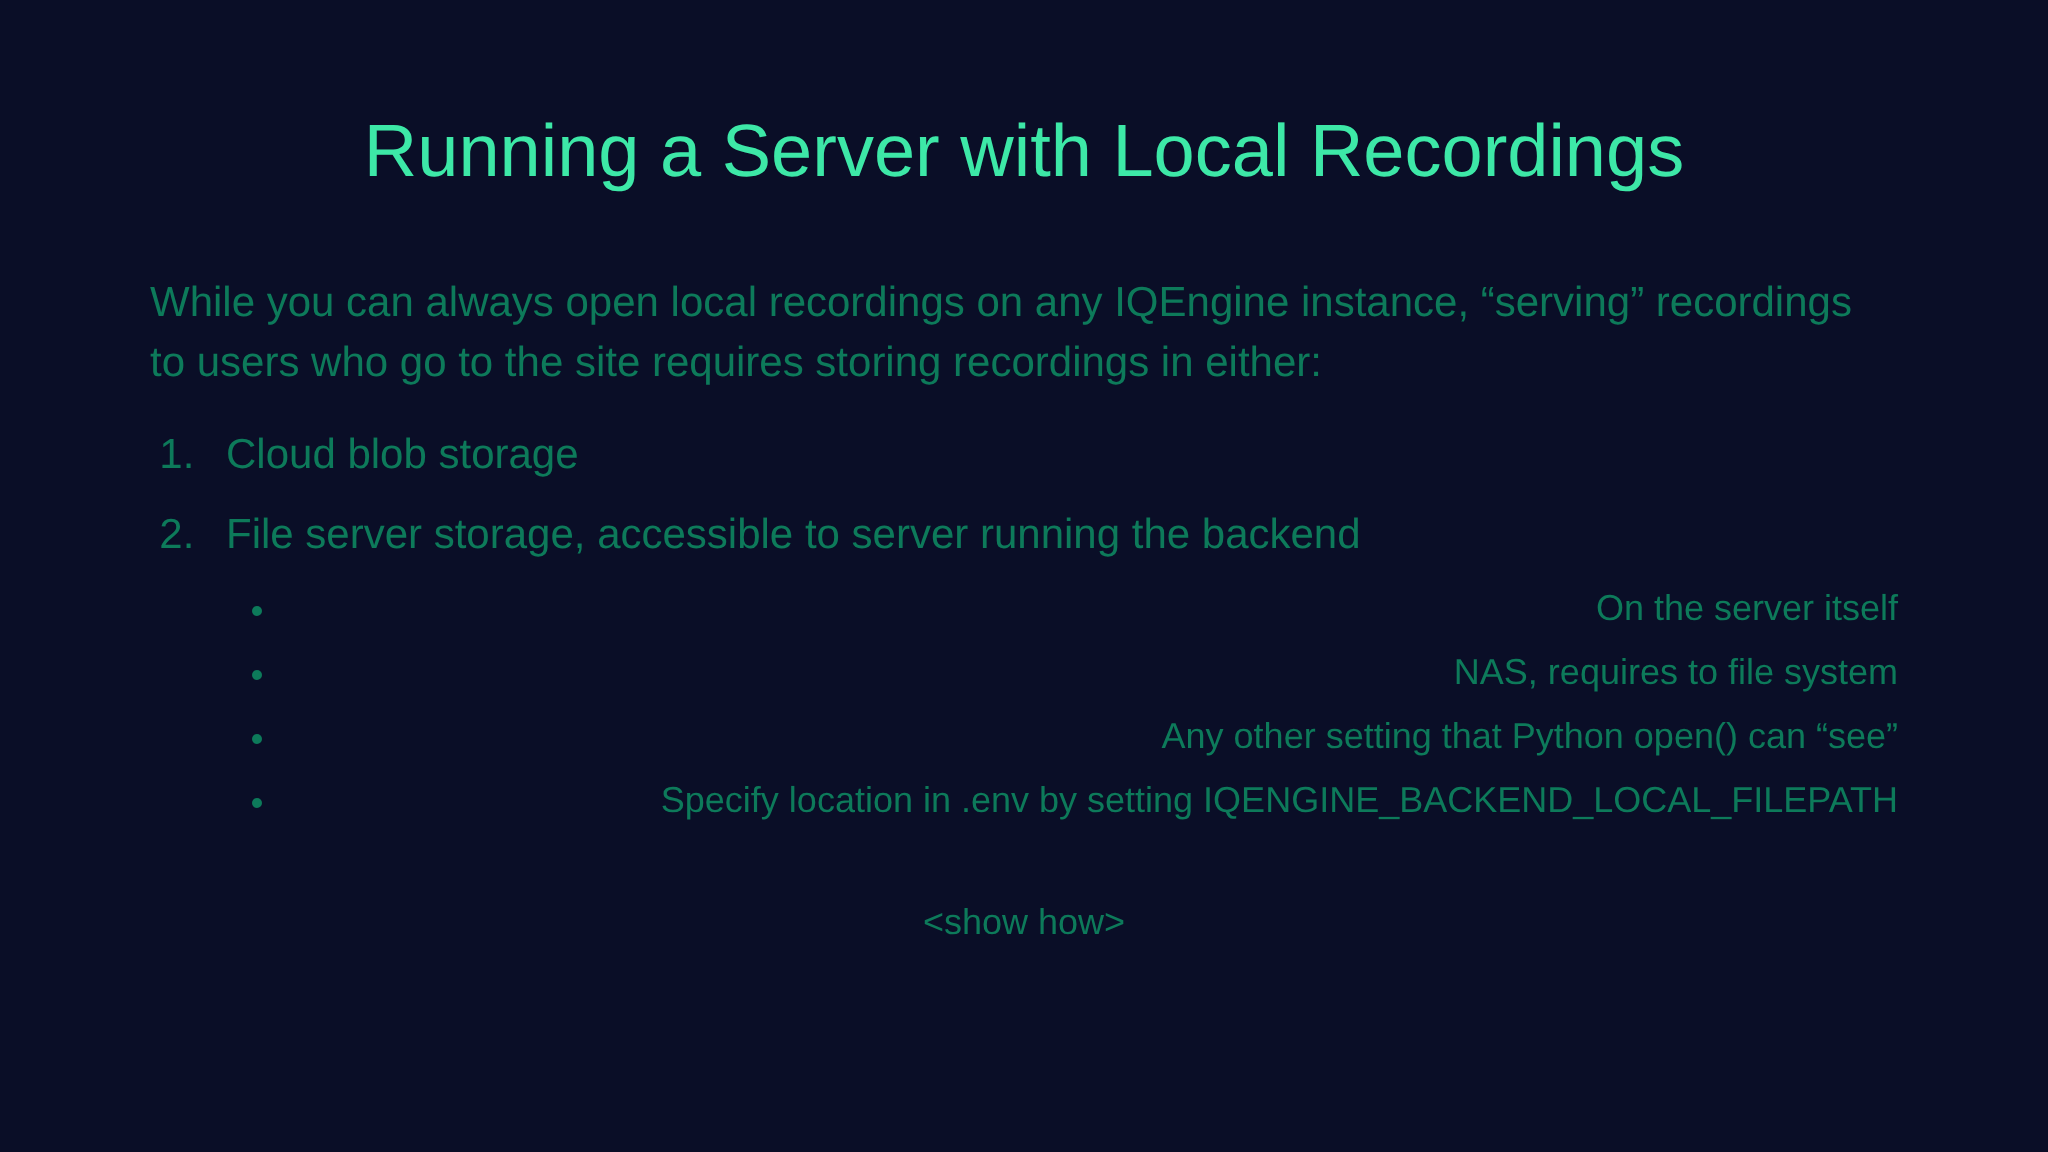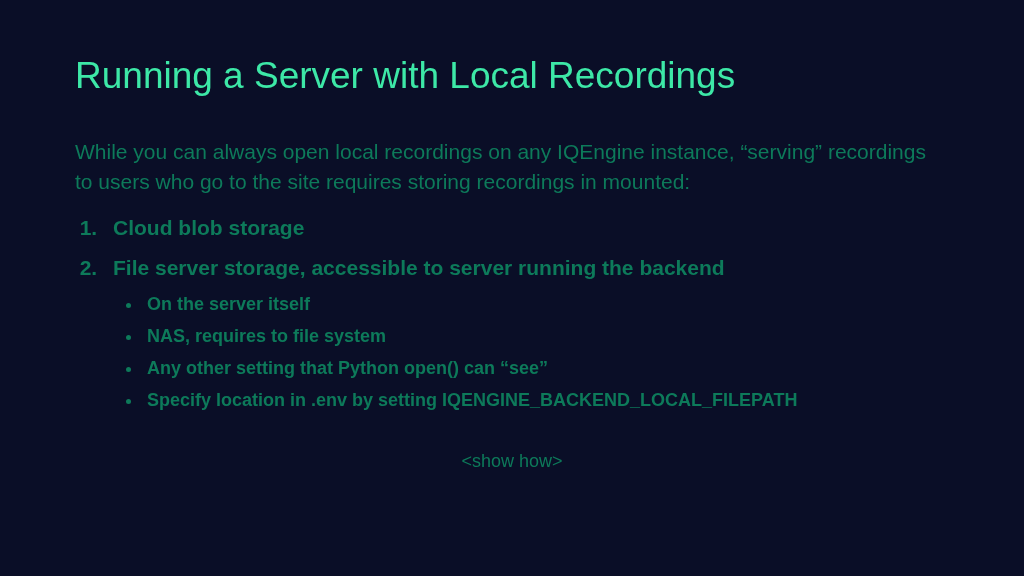--- a/index.html
+++ b/index.html
@@ -15,64 +15,65 @@
       overflow: hidden;
     }
     .slide {
       padding: 55px 75px 40px 75px;
     }
     .title {
       color: #3de8a7;
       font-size: 37px;
       font-weight: 400;
       margin-bottom: 40px;
+      text-align: center;
     }
     .intro {
       color: #0d7a5a;
       font-size: 21px;
       line-height: 1.45;
       margin-bottom: 14px;
     }
     .numbered-list {
       color: #0d7a5a;
       font-size: 21px;
       line-height: 1.55;
       list-style-position: outside;
       padding-left: 28px;
-      font-weight: bold;
     }
     .numbered-list > li {
       margin-bottom: 8px;
       padding-left: 10px;
     }
     .bullet-list {
       list-style-type: disc;
       color: #0d7a5a;
       font-size: 18px;
       line-height: 1.55;
       padding-left: 30px;
       margin-top: 6px;
+      text-align: right;
     }
     .bullet-list > li {
       margin-bottom: 4px;
       padding-left: 4px;
     }
     .show-how {
       color: #0d7a5a;
       font-size: 18px;
       text-align: center;
       margin-top: 36px;
     }
   </style>
 </head>
 <body>
 
 <div class="slide">
   <h1 class="title">Running a Server with Local Recordings</h1>
-  <p class="intro">While you can always open local recordings on any IQEngine instance, “serving” recordings to users who go to the site requires storing recordings in mounted:</p>
+  <p class="intro">While you can always open local recordings on any IQEngine instance, “serving” recordings to users who go to the site requires storing recordings in either:</p>
   <ol class="numbered-list">
     <li>
       <span>Cloud blob storage</span>
     </li>
     <li>
       <span>File server storage, accessible to server running the backend</span>
       <ul class="bullet-list">
         <li>On the server itself</li>
         <li>NAS, requires to file system</li>
         <li>Any other setting that Python open() can “see”</li>

